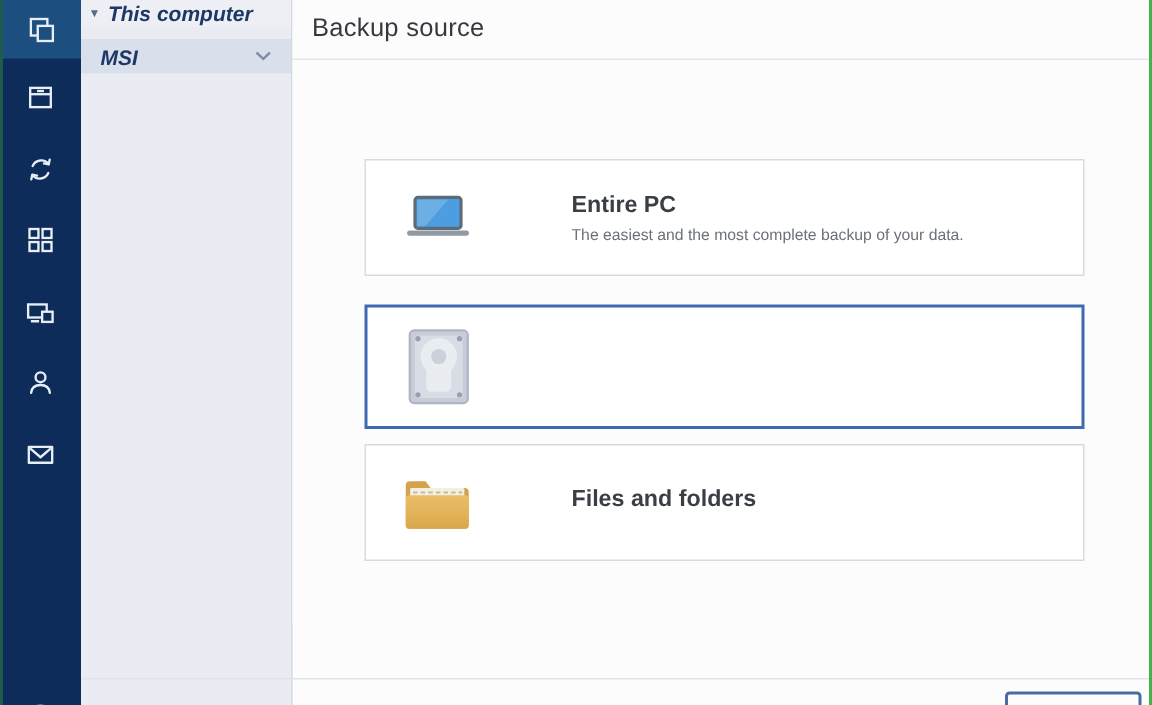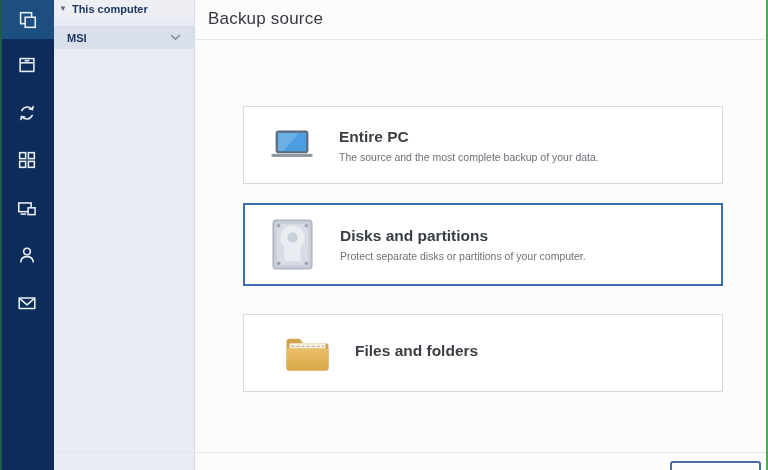--- a/index.html
+++ b/index.html
@@ -45,21 +45,21 @@
     display: flex; align-items: center;
     padding-left: 5px;
     background: #EDEFF5;
     cursor: pointer;
   }
   .tri {
     font-size: 8px; color: #5A6B85;
     margin-right: 5px; line-height: 1;
   }
   .panel-header-label, .machine-name {
-    font-size: 11px; font-weight: 700; color: #1D3865;
+    font-size: 14px; font-weight: 700; color: #1D3865; font-style: italic;
   }
   .machine-row {
     position: absolute; left: 0; top: 26px;
     width: 100%; height: 23px;
     background: #D9DFEB;
     display: flex; align-items: center;
     padding: 0 13px;
     cursor: pointer;
   }
   .machine-row .chev { margin-left: auto; }
@@ -84,27 +84,27 @@
     position: absolute; left: 48px;
     width: 480px;
     background: #FFFFFF;
     border: 1px solid #D6DBE2;
     display: flex; align-items: center;
     cursor: pointer;
   }
   .card.selected { border: 2px solid #3E6BB0; }
   .card-1 { top: 106px; height: 78px; }
   .card-2 { top: 203px; height: 83px; }
-  .card-3 { top: 314px; height: 78px; padding-left: 16px; }
+  .card-3 { top: 296px; height: 78px; }
 
   .card-icon {
     width: 95px; flex: 0 0 95px;
     display: flex; align-items: center; justify-content: center;
   }
-  .card-text { flex: 1; padding-right: 10px; }
+  .card-text { flex: 1; padding-right: 10px; margin-left: 42px; }
   .card-title {
     font-size: 15.5px; font-weight: 700; color: #3A3F45;
     margin-bottom: 5px;
   }
   .card-desc { font-size: 10.5px; color: #6B7178; }
 
   
   .footer-divider {
     position: absolute; left: 54px; top: 452px;
     width: 714px; height: 1px; background: #E0E3E8; z-index: 2;
@@ -206,41 +206,37 @@
     <div class="card card-1">
       <div class="card-icon">
         <svg width="46" height="31" viewBox="0 0 48 32" fill="none">
           <rect x="8" y="1.5" width="32" height="21.5" rx="2" fill="#4C9EE0" stroke="#5E6B76" stroke-width="2.2"></rect>
           <polygon points="9.5,3.2 31,3.2 15,21.5 9.5,21.5" fill="#FFFFFF" opacity="0.18"></polygon>
           <rect x="2.5" y="24.5" width="43" height="3.6" rx="1.8" fill="#8F9AA4"></rect>
         </svg>
       </div>
       <div class="card-text">
         <div class="card-title">Entire PC</div>
-        <div class="card-desc">The source and the most complete backup of your data.</div>
+        <div class="card-desc">The easiest and the most complete backup of your data.</div>
       </div>
     </div>
 
     <div class="card card-2 selected">
       <div class="card-icon">
         <svg width="41" height="51" viewBox="0 0 42 52" fill="none">
           <rect x="1.2" y="1.2" width="39.6" height="49.6" rx="3" fill="#C7CCD7" stroke="#AEB5C2" stroke-width="1.5"></rect>
           <rect x="4.7" y="4.7" width="32.6" height="42.6" rx="2" fill="#D8DDE5"></rect>
           <circle cx="21" cy="19" r="12.5" fill="#E9ECF1"></circle>
           <rect x="12.5" y="26" width="17" height="17" rx="3.5" fill="#E9ECF1"></rect>
           <circle cx="21" cy="19" r="5.2" fill="#CBD1DA"></circle>
           <circle cx="6.8" cy="6.8" r="1.8" fill="#98A1AF"></circle>
           <circle cx="35.2" cy="6.8" r="1.8" fill="#98A1AF"></circle>
           <circle cx="6.8" cy="45.2" r="1.8" fill="#98A1AF"></circle>
           <circle cx="35.2" cy="45.2" r="1.8" fill="#98A1AF"></circle>
         </svg>
-      </div>
-      <div class="card-text">
-        <div class="card-title">Disks and partitions</div>
-        <div class="card-desc">Protect separate disks or partitions of your computer.</div>
       </div>
     </div>
 
     <div class="card card-3">
       <div class="card-icon">
         <svg width="47" height="41" viewBox="0 0 48 42" fill="none">
           <defs>
             <linearGradient id="fgrad" x1="0" y1="0" x2="0" y2="1">
               <stop offset="0" stop-color="#EABE68"></stop>
               <stop offset="1" stop-color="#D9A84B"></stop>

